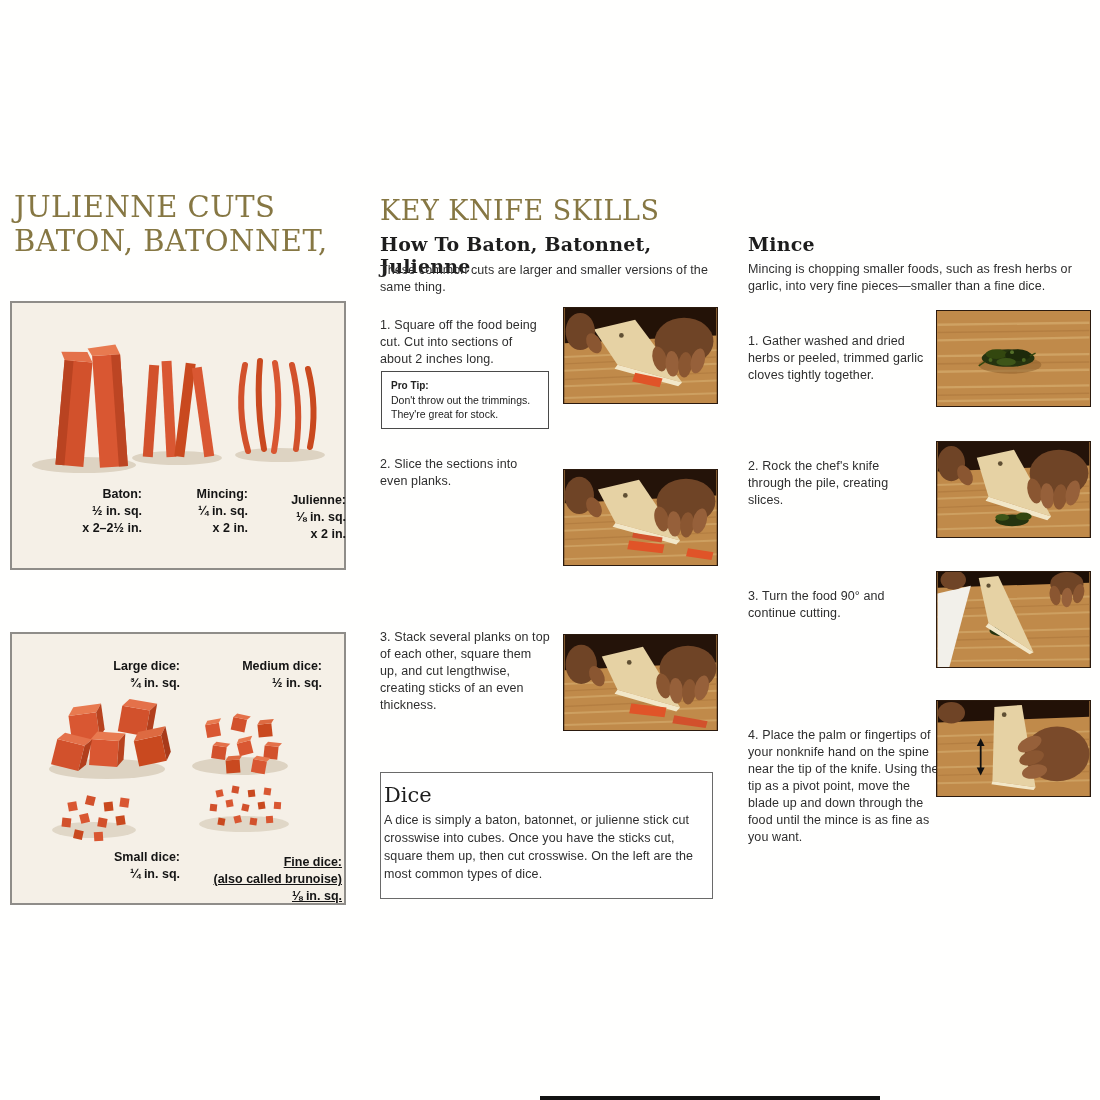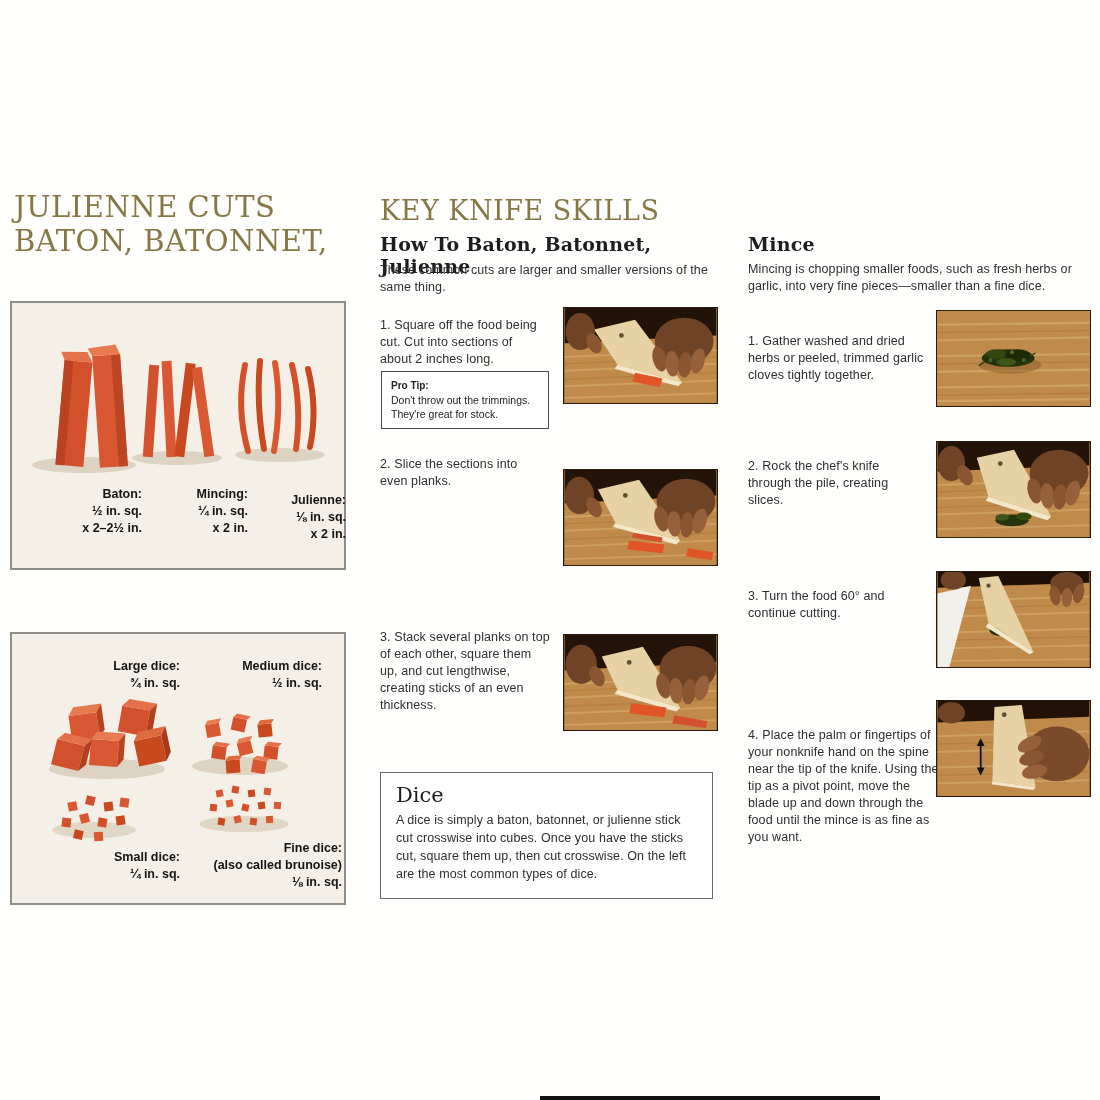--- a/index.html
+++ b/index.html
@@ -12,21 +12,21 @@
   .section-head{font-size:27px;line-height:30px;}
   .sub-head{font-family:"DejaVu Serif",serif;color:#1d1d1d;font-size:19px;font-weight:600;letter-spacing:.2px;}
   .body-txt{font-size:12.5px;line-height:1.36;color:#2e2e2e;letter-spacing:.1px;}
   
   .photo-box{background:#f5f0e7;border:2px solid #8f8d89;box-sizing:border-box;text-align:right;}
   .cut-label{font-size:12.5px;line-height:17px;font-weight:700;color:#141414;}
   
   .tip-box{border:1.5px solid #4a4a4a;background:#fff;box-sizing:border-box;padding:7px 9px;}
   .tip-box .t-label{font-size:10px;font-weight:700;line-height:14px;color:#222;}
   .tip-box .t-line{font-size:10.5px;line-height:14px;color:#222;}
-  .dice-box{border:1.5px solid #6a6a6a;background:#fff;box-sizing:border-box;padding:10px 15px 14px 15px;}
+  .dice-box{border:1.5px solid #6a6a6a;background:#fff;box-sizing:border-box;padding:10px 15px 14px 3px;}
   .dice-box h4{margin:0 0 4px 0;font-family:"DejaVu Serif",serif;font-size:21px;font-weight:500;color:#1d1d1d;}
   
   .photo{width:155px;height:97px;border:1px solid #2b1a0e;box-sizing:border-box;overflow:hidden;background:#c08a4a;}
   .photo svg{display:block;width:100%;height:100%;}
   .edge-artifact{background:#121212;}
 </style>
 </head>
 <body>
 
 <div class="page">
@@ -187,21 +187,21 @@
       <div>¾ in. sq.</div>
     </div>
     <div class="abs cut-label" style="left:180px;top:24px;width:130px;">
       <div>Medium dice:</div>
       <div>½ in. sq.</div>
     </div>
     <div class="abs cut-label" style="left:48px;top:215px;width:120px;">
       <div>Small dice:</div>
       <div>¼ in. sq.</div>
     </div>
-    <div class="abs cut-label" style="left:180px;top:206px;width:150px;">
+    <div class="abs cut-label" style="left:180px;top:220px;width:150px;text-decoration:underline;">
       <div>Fine dice:</div>
       <div>(also called brunoise)</div>
       <div>⅛ in. sq.</div>
     </div>
   </figure>
 
   <div class="abs sub-head" style="left:380px;top:233px;width:350px;">How To Baton, Batonnet, Julienne</div>
   <div class="abs olive-head section-head" style="left:380px;top:196px;width:340px;">KEY KNIFE SKILLS</div>
   <div class="abs body-txt" style="left:380px;top:262px;width:335px;">These common cuts are larger and smaller versions of the same thing.</div>
 
@@ -328,21 +328,21 @@
       <ellipse cx="14" cy="22" rx="14" ry="18" fill="#6f4426"></ellipse>
       <ellipse cx="28" cy="34" rx="7" ry="11" fill="#8a5631" transform="rotate(-28 28 34)"></ellipse>
       <ellipse cx="124" cy="32" rx="30" ry="24" fill="#6f4426"></ellipse>
       <ellipse cx="99" cy="50" rx="7" ry="13" fill="#8a5631" transform="rotate(-14 99 50)"></ellipse>
       <ellipse cx="112" cy="55" rx="7" ry="13" fill="#96603a" transform="rotate(-4 112 55)"></ellipse>
       <ellipse cx="125" cy="56" rx="7" ry="13" fill="#8a5631" transform="rotate(6 125 56)"></ellipse>
       <ellipse cx="138" cy="52" rx="7" ry="13" fill="#96603a" transform="rotate(14 138 52)"></ellipse>
     </svg>
   </div>
 
-  <div class="abs body-txt" style="left:748px;top:588px;width:185px;">3. Turn the food 60° and continue cutting.</div>
+  <div class="abs body-txt" style="left:748px;top:588px;width:185px;">3. Turn the food 90° and continue cutting.</div>
 
   <div class="abs photo" style="left:936px;top:571px;">
     <svg viewBox="0 0 155 97">
       <rect width="155" height="97" fill="#1d0f06"></rect>
       <polygon points="0,16 155,11 155,97 0,97" fill="#c08a4a"></polygon>
       <path d="M0,30 L155,25 M0,46 L155,41 M0,62 L155,58 M0,78 L155,75 M0,91 L155,89" stroke="#d9b274" stroke-width="2" opacity=".55"></path>
       <path d="M0,38 L155,33 M0,70 L155,66" stroke="#a9743a" stroke-width="1.4" opacity=".5"></path>
       <polygon points="0,22 34,14 12,97 0,97" fill="#f2f0ea"></polygon>
       <g>
         <ellipse cx="66" cy="60" rx="13" ry="5.5" fill="#25330f"></ellipse>

